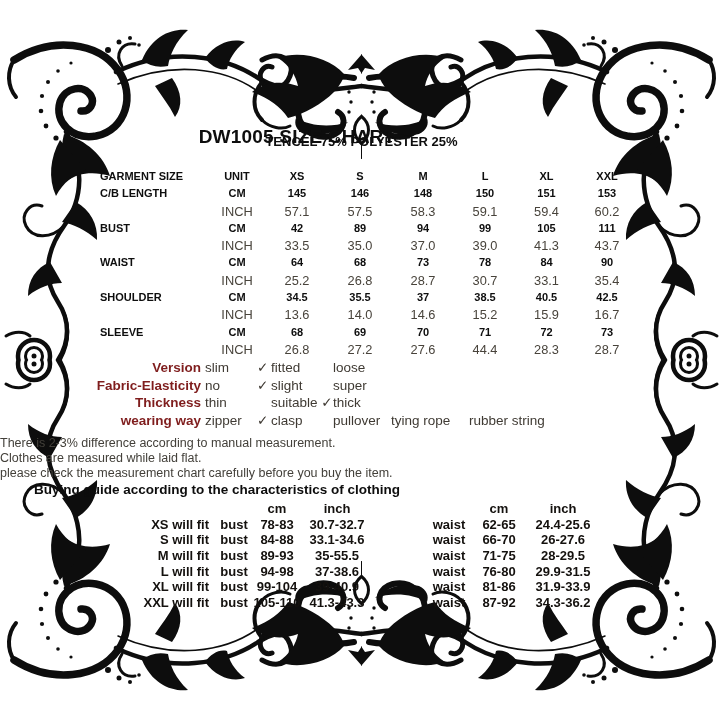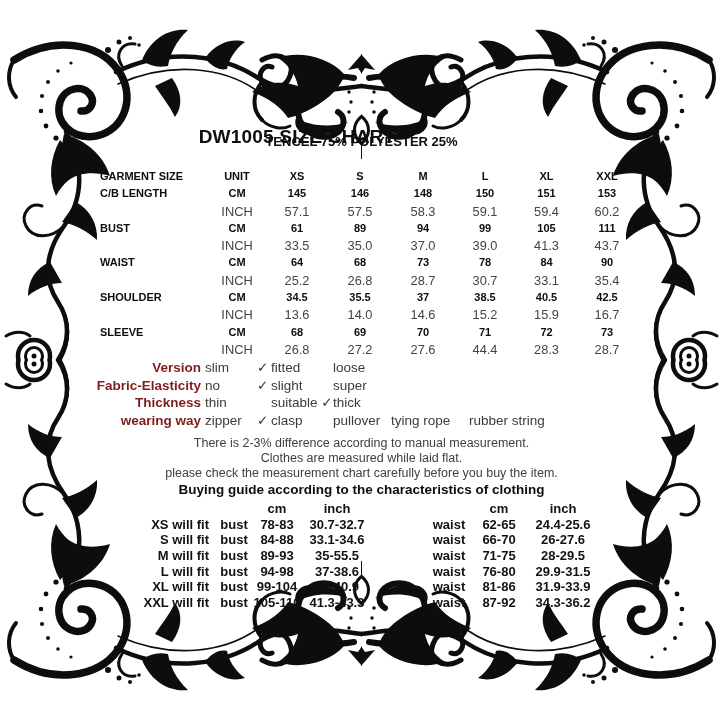--- a/index.html
+++ b/index.html
@@ -29,23 +29,23 @@
   .st-row .c-label{text-align:left;}
   .st-row .c-unit,.st-row .c-val{text-align:center;}
   .st-row.light{font-weight:400;color:#48433b;font-size:12.8px;}
   
   .attr-table{position:absolute;left:90px;top:359px;}
   .attr-row{display:grid;grid-template-columns:115px 52px 14px 62px 58px 78px 96px;
             height:17.6px;line-height:17.6px;font-size:13.5px;color:#3f3a33;}
   .attr-row .a-label{text-align:right;font-weight:700;color:#7f1d1d;padding-right:4px;}
   .attr-row .a-cell{white-space:nowrap;}
   
-  .notes{position:absolute;left:0;top:436px;width:723px;text-align:center;}
+  .notes{position:absolute;left:0;top:436px;width:723px;text-align:left;}
   .note-line{font-size:12.5px;line-height:14.8px;color:#43403a;}
-  .notes-title{font-size:13.5px;line-height:17px;font-weight:700;color:#0d0d0d;margin-top:1px;}
+  .notes-title{font-size:13.5px;line-height:17px;font-weight:700;color:#0d0d0d;margin-top:1px;margin-left:34px;}
   
   .guide{position:absolute;left:105px;top:501px;}
   .g-row{display:grid;grid-template-columns:110px 38px 48px 72px 52px 48px 52px 76px;
          height:15.7px;line-height:15.7px;font-size:13px;font-weight:700;color:#14110e;}
   .g-row .g-label{text-align:right;padding-right:6px;white-space:nowrap;}
   .g-row span{text-align:center;white-space:nowrap;}
 </style>
 </head>
 <body>
 
@@ -165,21 +165,21 @@
     <span class="c-val">57.1</span>
     <span class="c-val">57.5</span>
     <span class="c-val">58.3</span>
     <span class="c-val">59.1</span>
     <span class="c-val">59.4</span>
     <span class="c-val">60.2</span>
   </div>
         <div class="st-row">
     <span class="c-label">BUST</span>
     <span class="c-unit">CM</span>
-    <span class="c-val">61</span>
+    <span class="c-val">42</span>
     <span class="c-val">89</span>
     <span class="c-val">94</span>
     <span class="c-val">99</span>
     <span class="c-val">105</span>
     <span class="c-val">111</span>
   </div>
         <div class="st-row light">
     <span class="c-label"></span>
     <span class="c-unit">INCH</span>
     <span class="c-val">33.5</span>

